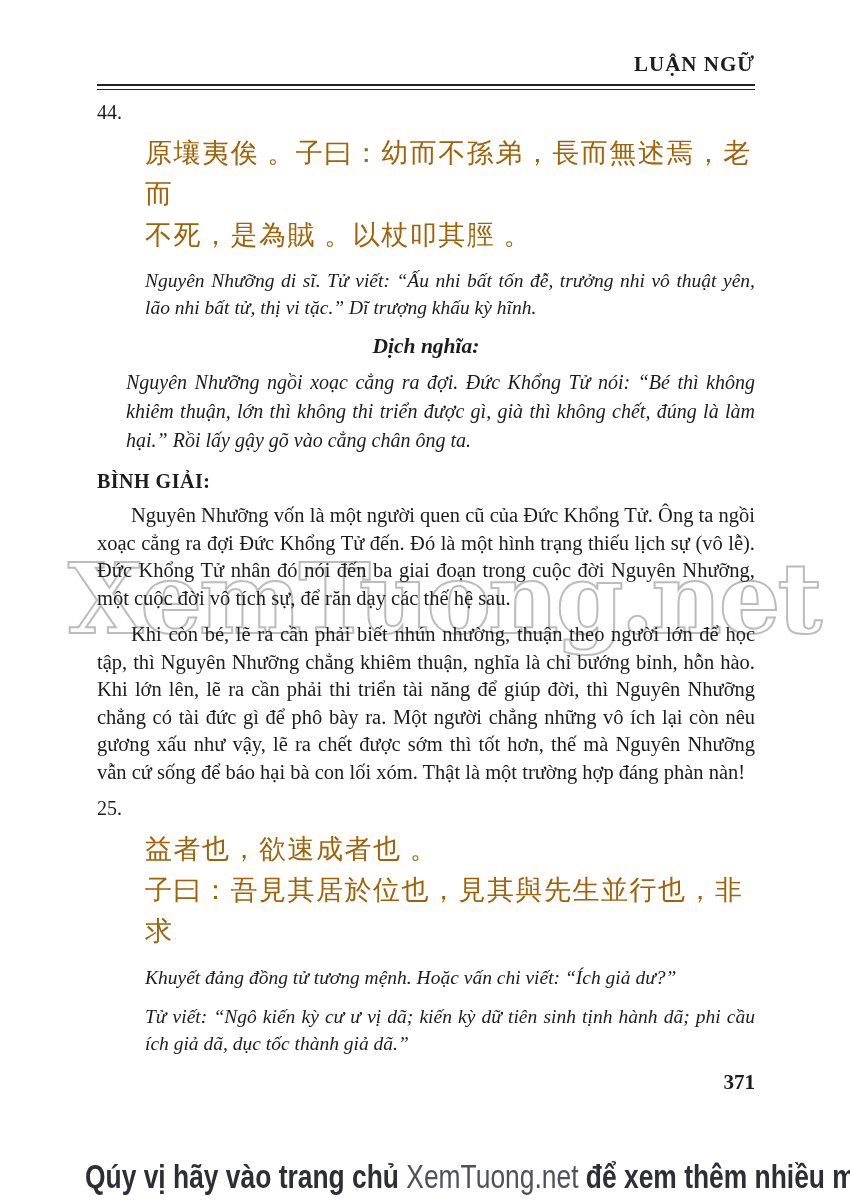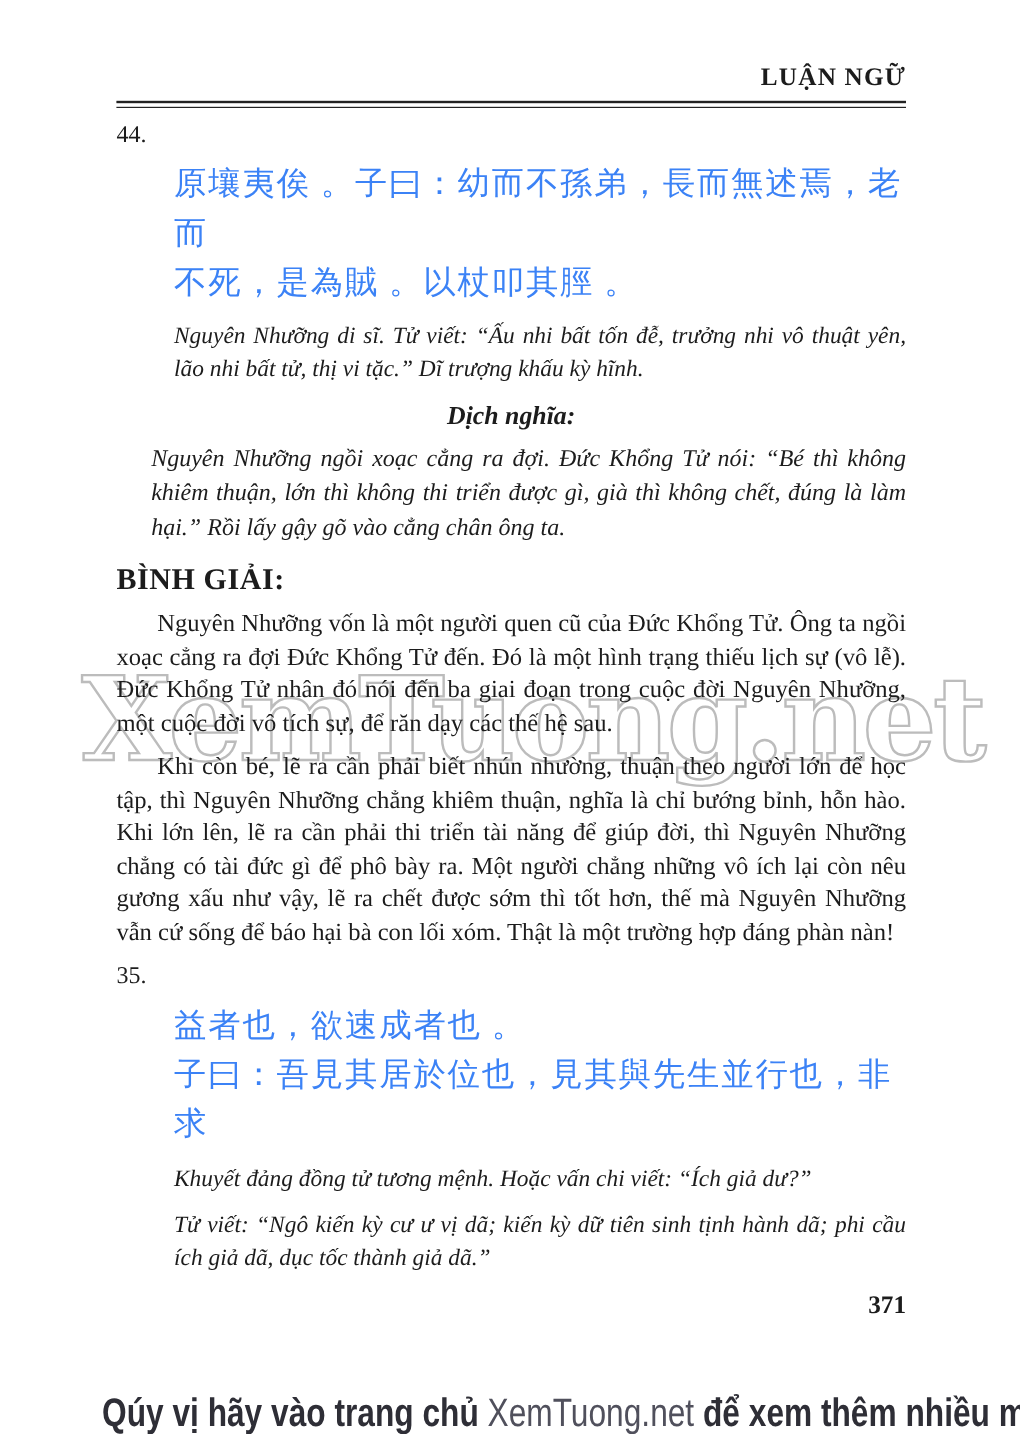--- a/index.html
+++ b/index.html
@@ -44,21 +44,21 @@
     font-weight: normal;
     font-size: 20px;
     margin-top: 11px;
   }
   .chinese-block {
     margin-left: 48px;
     margin-top: 9px;
     font-size: 27px;
     line-height: 41px;
     letter-spacing: 1.5px;
-    color: #3b82f6;
+    color: #a16207;
   }
   .hanviet {
     margin-left: 48px;
     margin-top: 11px;
     font-style: italic;
     font-size: 19.5px;
     line-height: 27px;
     text-align: justify;
   }
   .dich-nghia-label {
@@ -72,21 +72,21 @@
     margin-left: 29px;
     margin-top: 9px;
     font-style: italic;
     font-size: 20px;
     line-height: 29px;
     text-align: justify;
   }
   .binh-giai-label {
     margin-top: 15px;
     font-weight: bold;
-    font-size: 25px;
+    font-size: 20px;
     letter-spacing: 0.5px;
   }
   .body-para {
     margin-top: 9px;
     text-indent: 34px;
   }
   .hv-para { margin-top: 12px; }
   .page-number {
     text-align: right;
     font-weight: bold;
@@ -155,21 +155,21 @@
 
     <div class="dich-nghia-label">Dịch nghĩa:</div>
 
     <p class="translation">Nguyên Nhưỡng ngồi xoạc cẳng ra đợi. Đức Khổng Tử nói: “Bé thì không khiêm thuận, lớn thì không thi triển được gì, già thì không chết, đúng là làm hại.” Rồi lấy gậy gõ vào cẳng chân ông ta.</p>
 
     <div class="binh-giai-label">BÌNH GIẢI:</div>
 
     <p class="para body-para">Nguyên Nhưỡng vốn là một người quen cũ của Đức Khổng Tử. Ông ta ngồi xoạc cẳng ra đợi Đức Khổng Tử đến. Đó là một hình trạng thiếu lịch sự (vô lễ). Đức Khổng Tử nhân đó nói đến ba giai đoạn trong cuộc đời Nguyên Nhưỡng, một cuộc đời vô tích sự, để răn dạy các thế hệ sau.</p>
     <p class="para body-para">Khi còn bé, lẽ ra cần phải biết nhún nhường, thuận theo người lớn để học tập, thì Nguyên Nhưỡng chẳng khiêm thuận, nghĩa là chỉ bướng bỉnh, hỗn hào. Khi lớn lên, lẽ ra cần phải thi triển tài năng để giúp đời, thì Nguyên Nhưỡng chẳng có tài đức gì để phô bày ra. Một người chẳng những vô ích lại còn nêu gương xấu như vậy, lẽ ra chết được sớm thì tốt hơn, thế mà Nguyên Nhưỡng vẫn cứ sống để báo hại bà con lối xóm. Thật là một trường hợp đáng phàn nàn!</p>
 
-    <div class="section-number">35.</div>
+    <div class="section-number">25.</div>
 
     <div class="chinese-block">
       <div>益者也，欲速成者也 。</div>
       <div>子曰：吾見其居於位也，見其與先生並行也，非求</div>
     </div>
 
     <p class="hanviet hv-para">Khuyết đảng đồng tử tương mệnh. Hoặc vấn chi viết: “Ích giả dư?”</p>
     <p class="hanviet hv-para">Tử viết: “Ngô kiến kỳ cư ư vị dã; kiến kỳ dữ tiên sinh tịnh hành dã; phi cầu ích giả dã, dục tốc thành giả dã.”</p>
 
     <div class="page-number">371</div>

